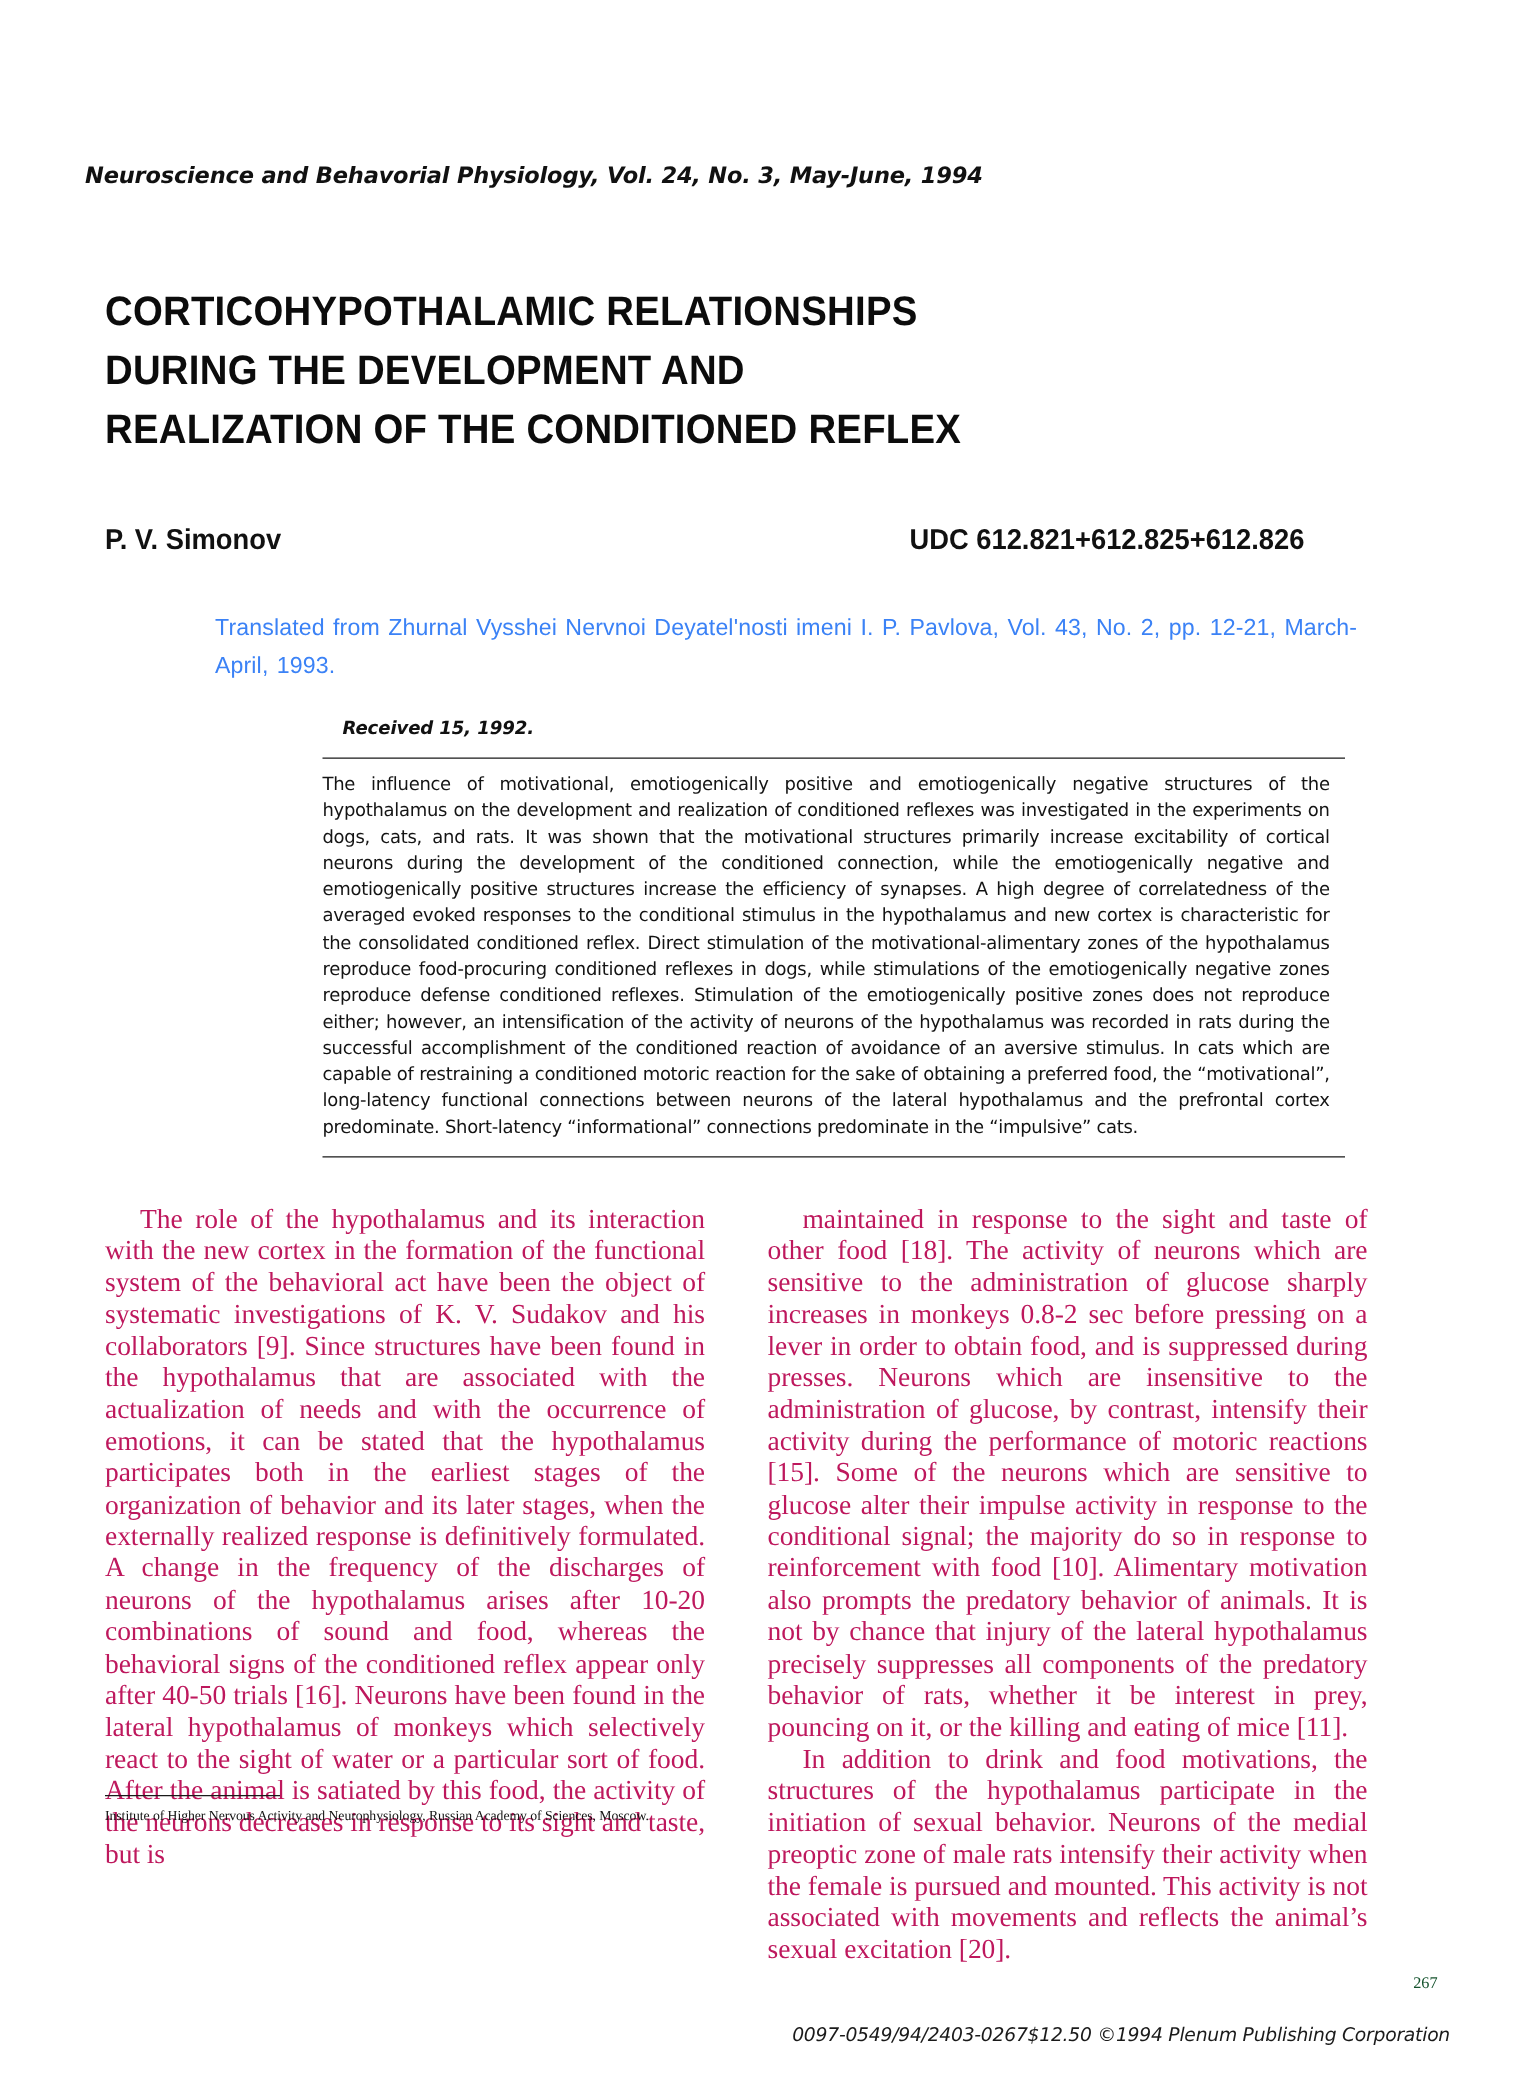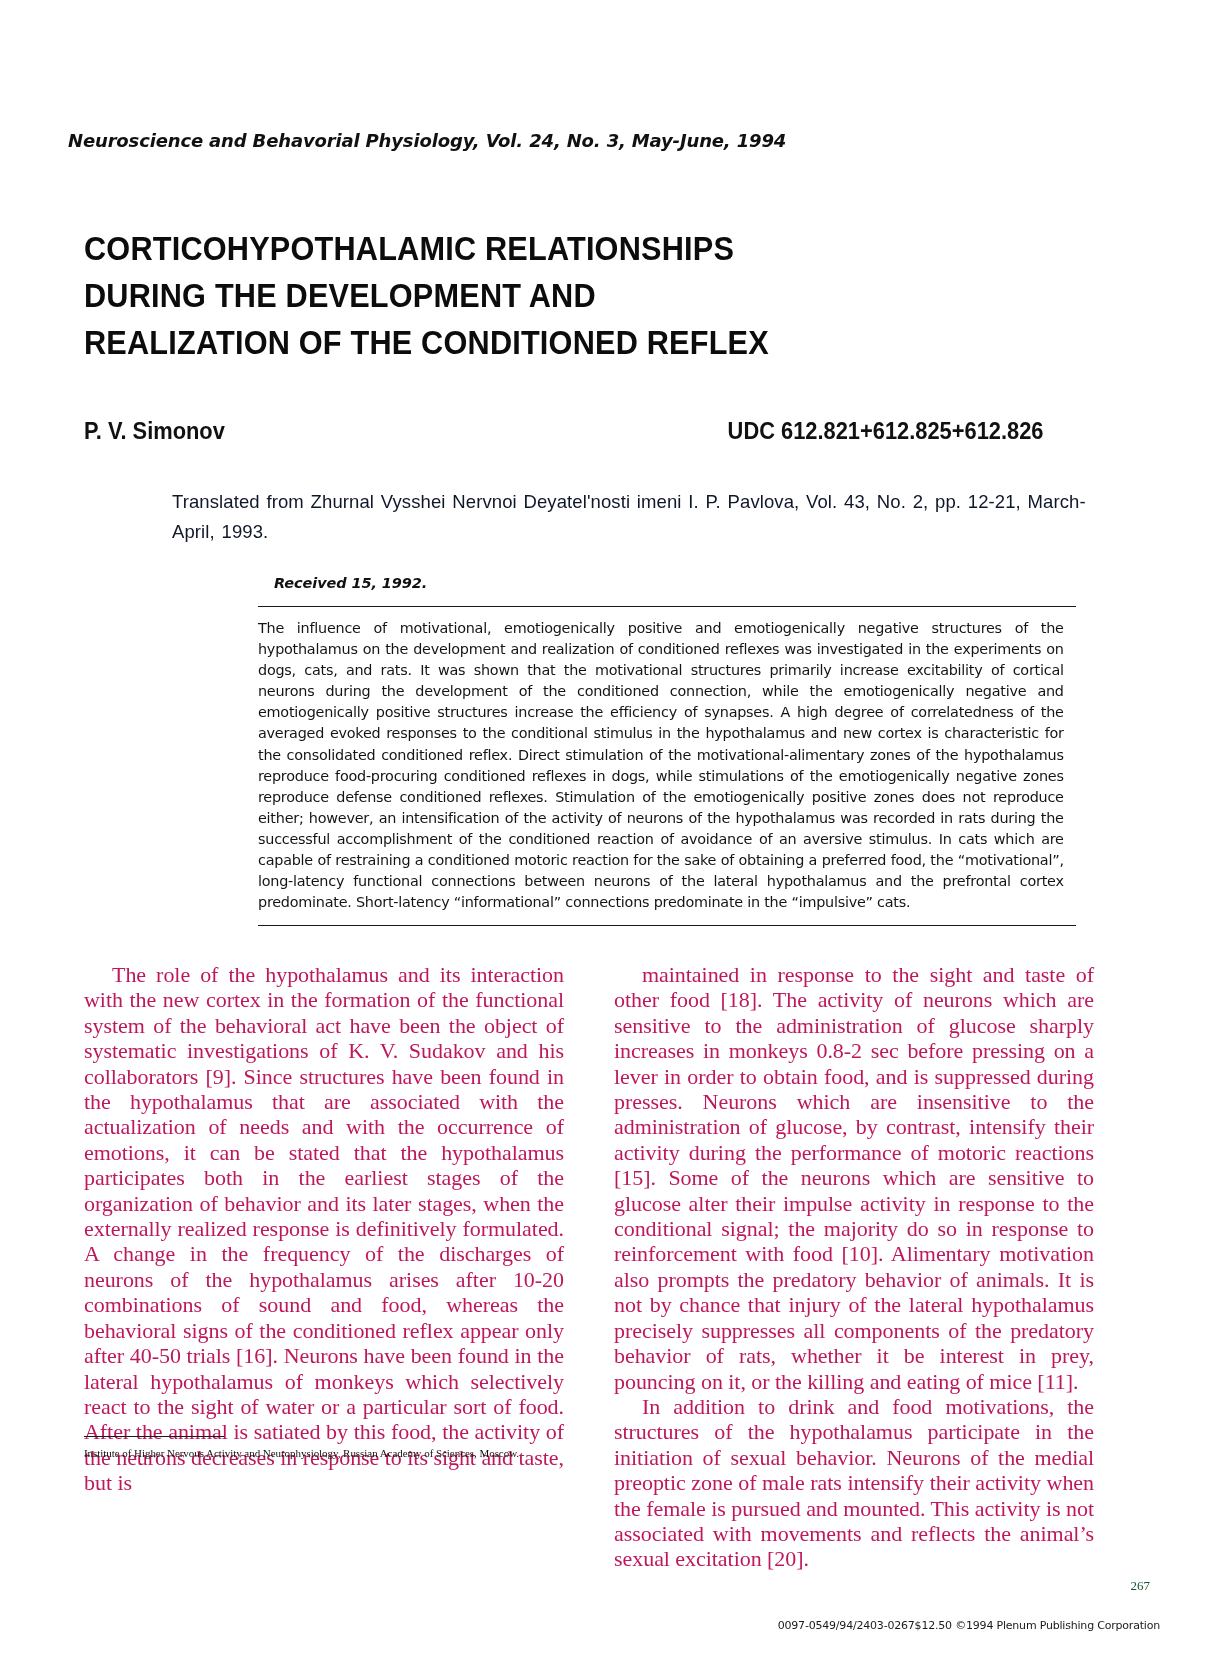--- a/index.html
+++ b/index.html
@@ -76,21 +76,21 @@
   .translated {
     position: absolute;
     left: 172px;
     top: 487px;
     width: 920px;
     font-family: "Liberation Sans", "DejaVu Sans", sans-serif;
     font-size: 18.5px;
     line-height: 30px;
     letter-spacing: 0.1px;
     word-spacing: 1.5px;
-    color: #0f172a;
+    color: #3b82f6;
   }
 
   
   .received {
     position: absolute;
     left: 258px;
     top: 575px;
     font-family: "DejaVu Sans", "Liberation Sans", sans-serif;
     font-style: italic;
     font-weight: 600;
@@ -184,24 +184,25 @@
     text-align: right;
     font-family: "Liberation Serif", "DejaVu Serif", serif;
     font-size: 13px;
     color: #14532d;
   }
   .copyright {
     position: absolute;
     right: 70px;
     top: 1619px;
     font-family: "DejaVu Sans", "Liberation Sans", sans-serif;
-    font-size: 11px;
+    font-size: 15px;
     letter-spacing: -0.2px;
     color: #1a1a1a;
     white-space: nowrap;
+    font-style: italic;
   }
 </style>
 </head>
 <body>
 
 <div class="page">
 
   <div class="running-head">Neuroscience and Behavorial Physiology, Vol. 24, No. 3, May-June, 1994</div>
 
   <div class="title-block">

